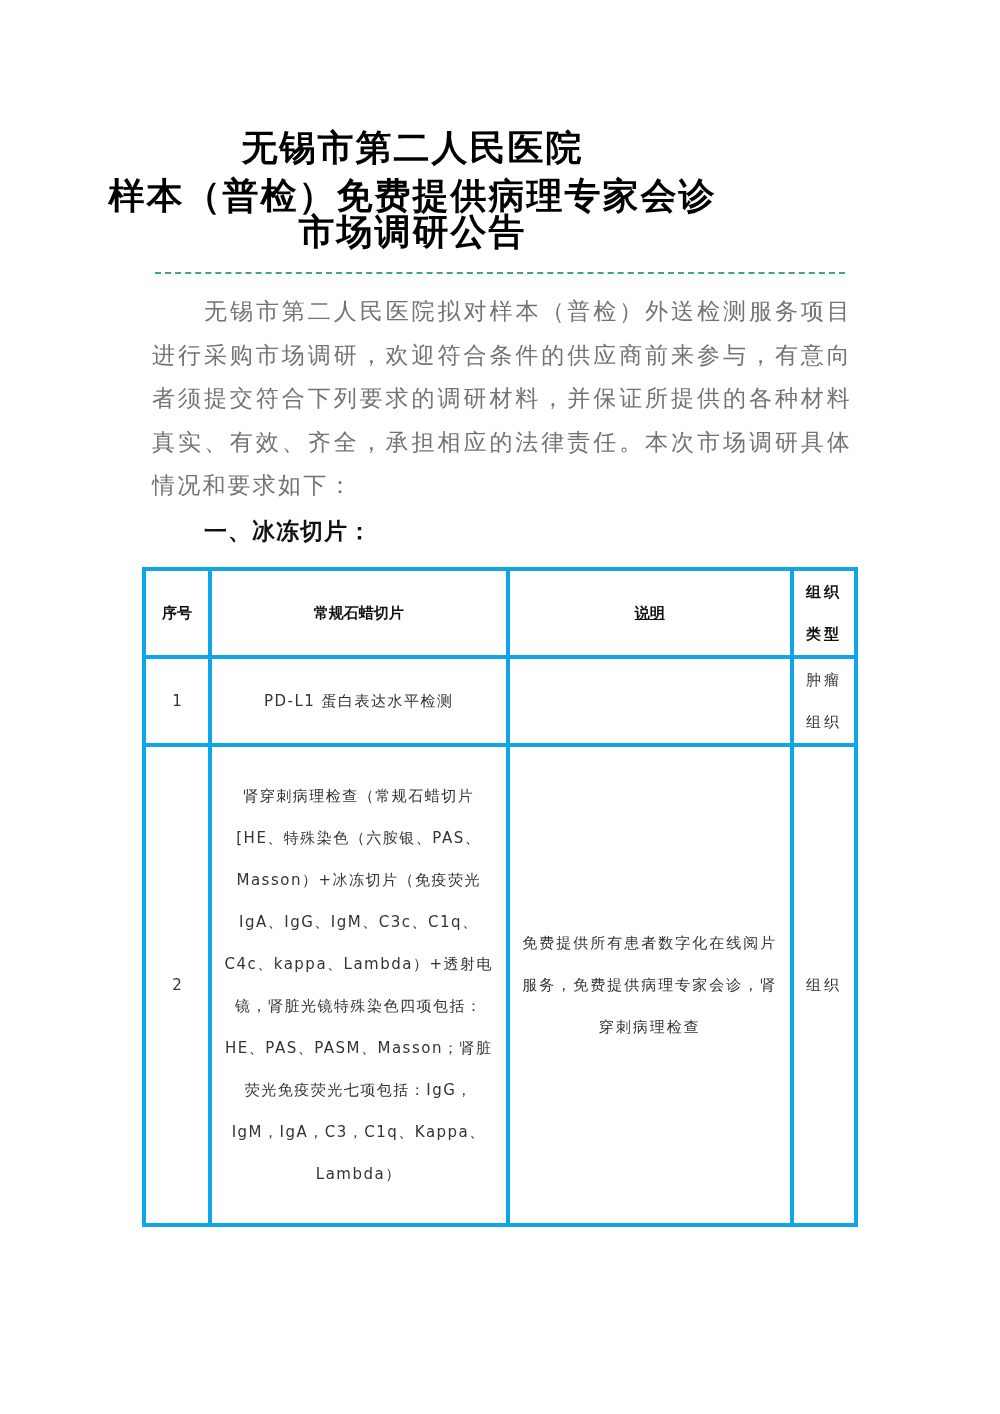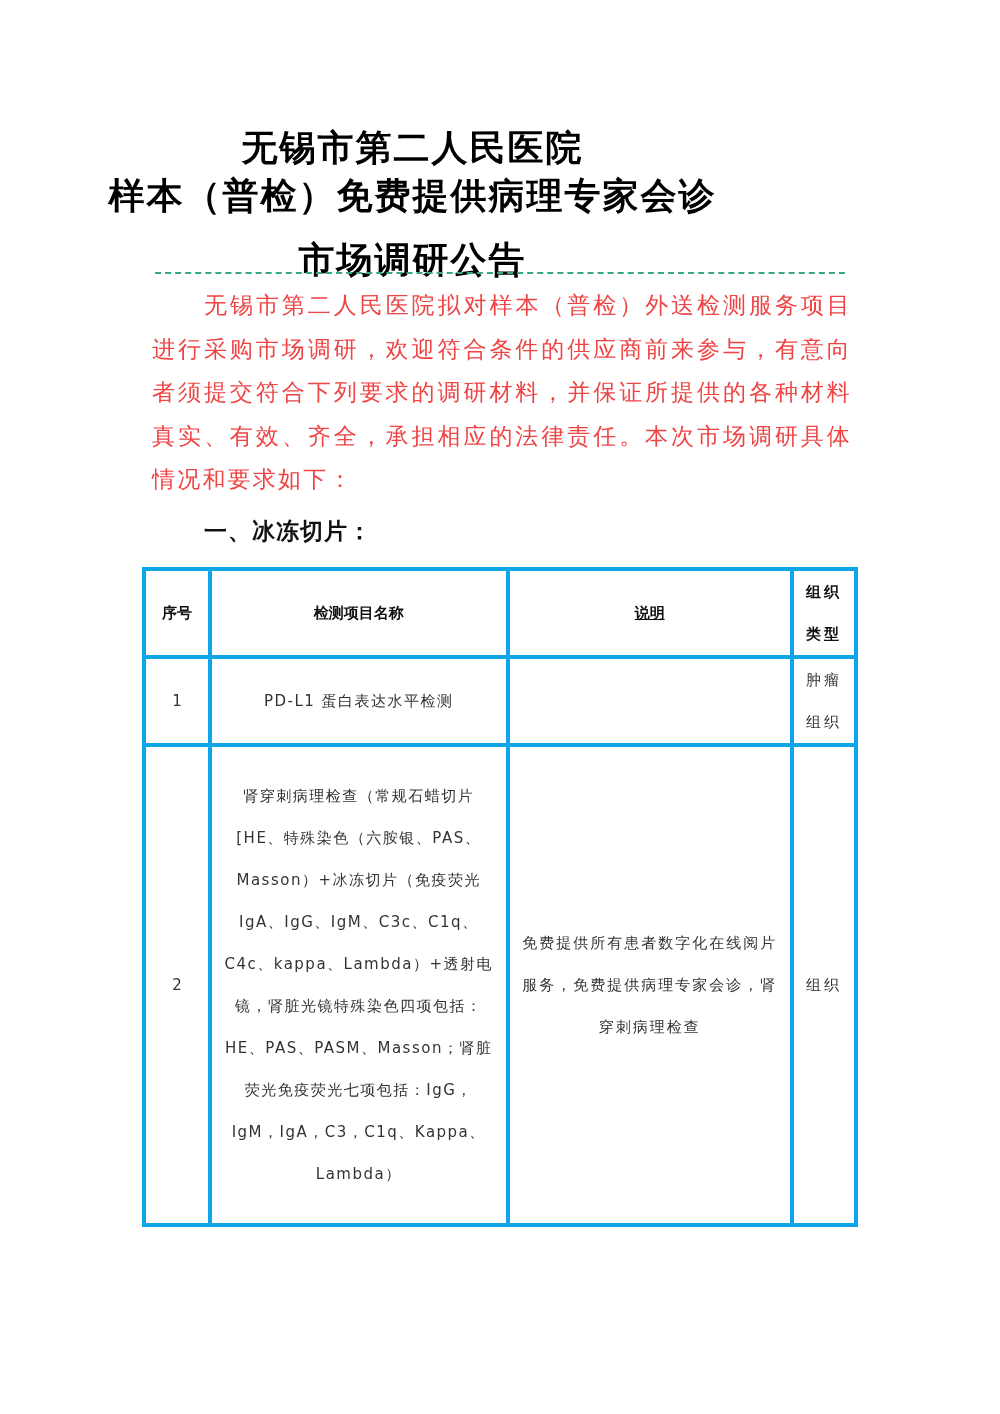--- a/index.html
+++ b/index.html
@@ -1,22 +1,22 @@
 <!DOCTYPE html>
 <html><head>
 <meta charset="utf-8">
 <style>
   html, body { margin:0; padding:0; background:#ffffff; }
   body { width:1000px; height:1414px; position:relative; overflow:hidden; font-family:"DejaVu Serif", serif; color:#111; }
   .title { position:absolute; left:0; width:825px; text-align:center; font-family:"DejaVu Serif", serif; font-weight:bold; font-size:36px; letter-spacing:2px; color:#000; }
   .t1 { top:124px; }
   .t2 { top:172px; }
-  .t3 { top:236px; }
+  .t3 { top:208px; }
   .divider { position:absolute; left:155px; width:690px; top:272px; border-top:2px dashed #3aa688; }
-  .para { position:absolute; left:152px; top:284px; width:700px; font-size:23px; line-height:43.5px; color:#ef4444; text-indent:52px; letter-spacing:2.2px; text-align:justify; font-family:Liberation Serif, serif; font-weight:300; }
+  .para { position:absolute; left:152px; top:290px; width:700px; font-size:23px; line-height:43.5px; color:#737373; text-indent:52px; letter-spacing:2.2px; text-align:justify; font-family:Liberation Serif, serif; font-weight:300; }
   .section { position:absolute; left:204px; top:516px; font-size:23px; font-weight:bold; font-family:"DejaVu Sans", sans-serif; color:#111; letter-spacing:1px; }
   table { position:absolute; left:142px; top:567px; width:716px; border-collapse:collapse; font-family:"DejaVu Sans", sans-serif; font-size:15px; color:#333; }
   td, th { border:4px solid #0ea5e9; text-align:center; vertical-align:middle; padding:0 8px; }
   th { font-weight:bold; color:#111; font-size:15px; }
   .c1 { width:47px; }
   .c2 { width:284px; }
   .c3 { width:272px;text-decoration:underline; }
   .c4 { width:45px; }
   .h-row { height:85px; }
   .r1 { height:85px; }
@@ -35,21 +35,21 @@
 <div class="divider"></div>
 
 <div class="para">无锡市第二人民医院拟对样本（普检）外送检测服务项目进行采购市场调研，欢迎符合条件的供应商前来参与，有意向者须提交符合下列要求的调研材料，并保证所提供的各种材料真实、有效、齐全，承担相应的法律责任。本次市场调研具体情况和要求如下：</div>
 
 <div class="section">一、冰冻切片：</div>
 
 <table>
   <tbody>
       <tr class="h-row">
     <th class="c1">序号</th>
-    <th class="c2">检测项目名称</th>
+    <th class="c2">常规石蜡切片</th>
     <th class="c3">说明</th>
     <th class="c4 typecell">
       <div>组织</div>
       <div>类型</div>
     </th>
   </tr>
   <tr class="r1">
     <td>1</td>
     <td class="namecell">PD-L1 蛋白表达水平检测</td>
     <td class="desccell"></td>

